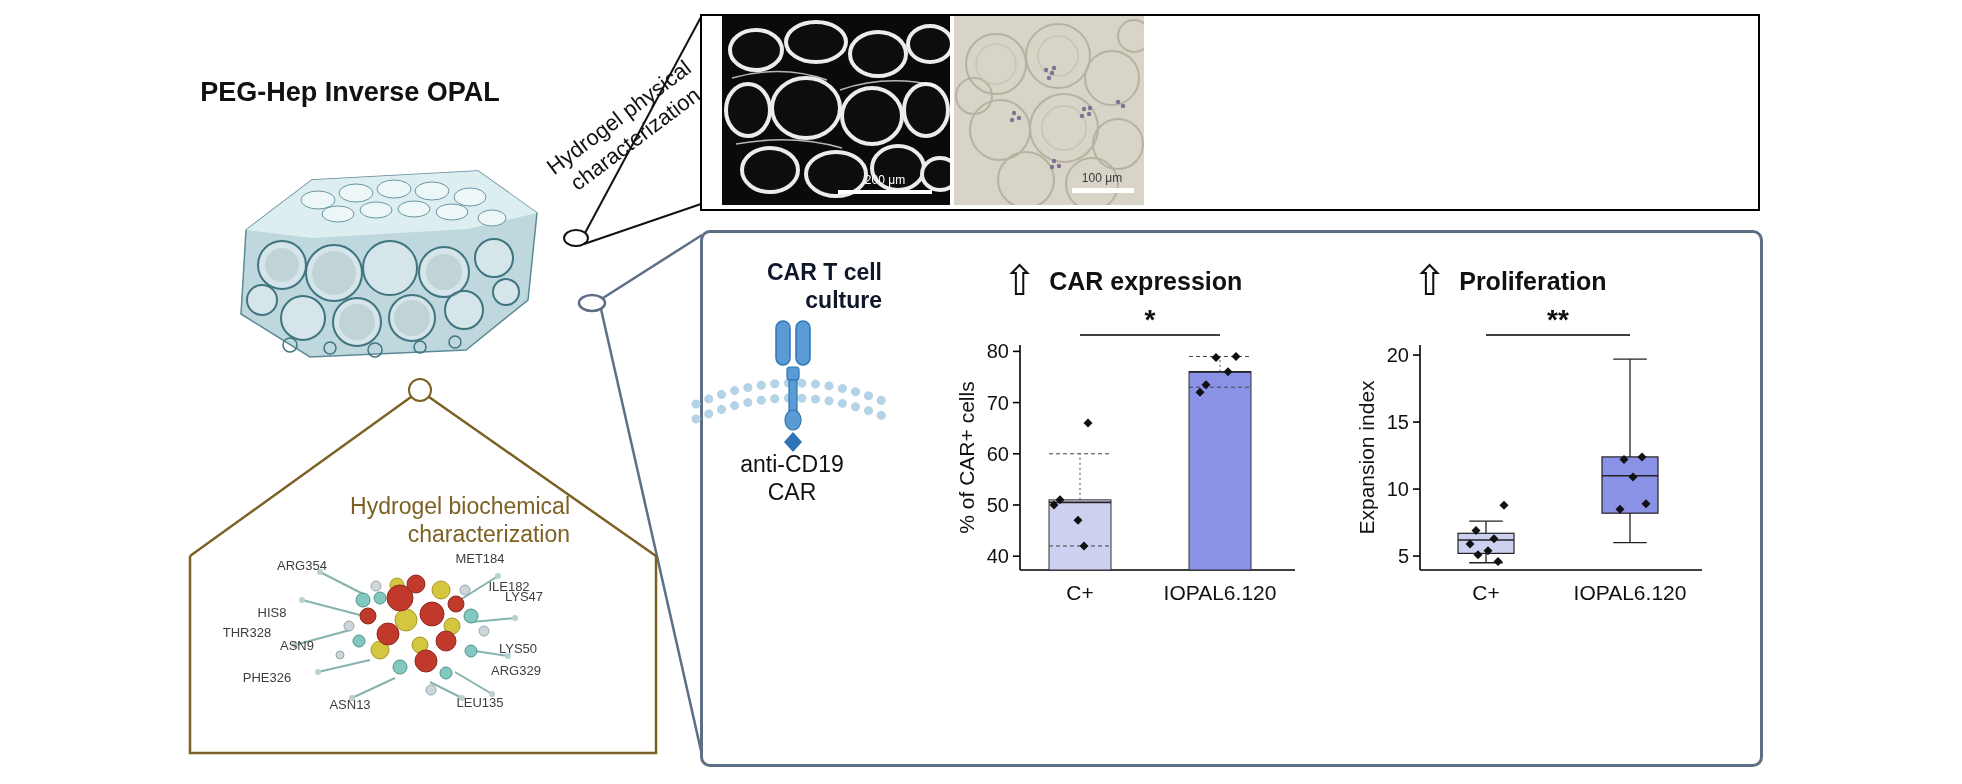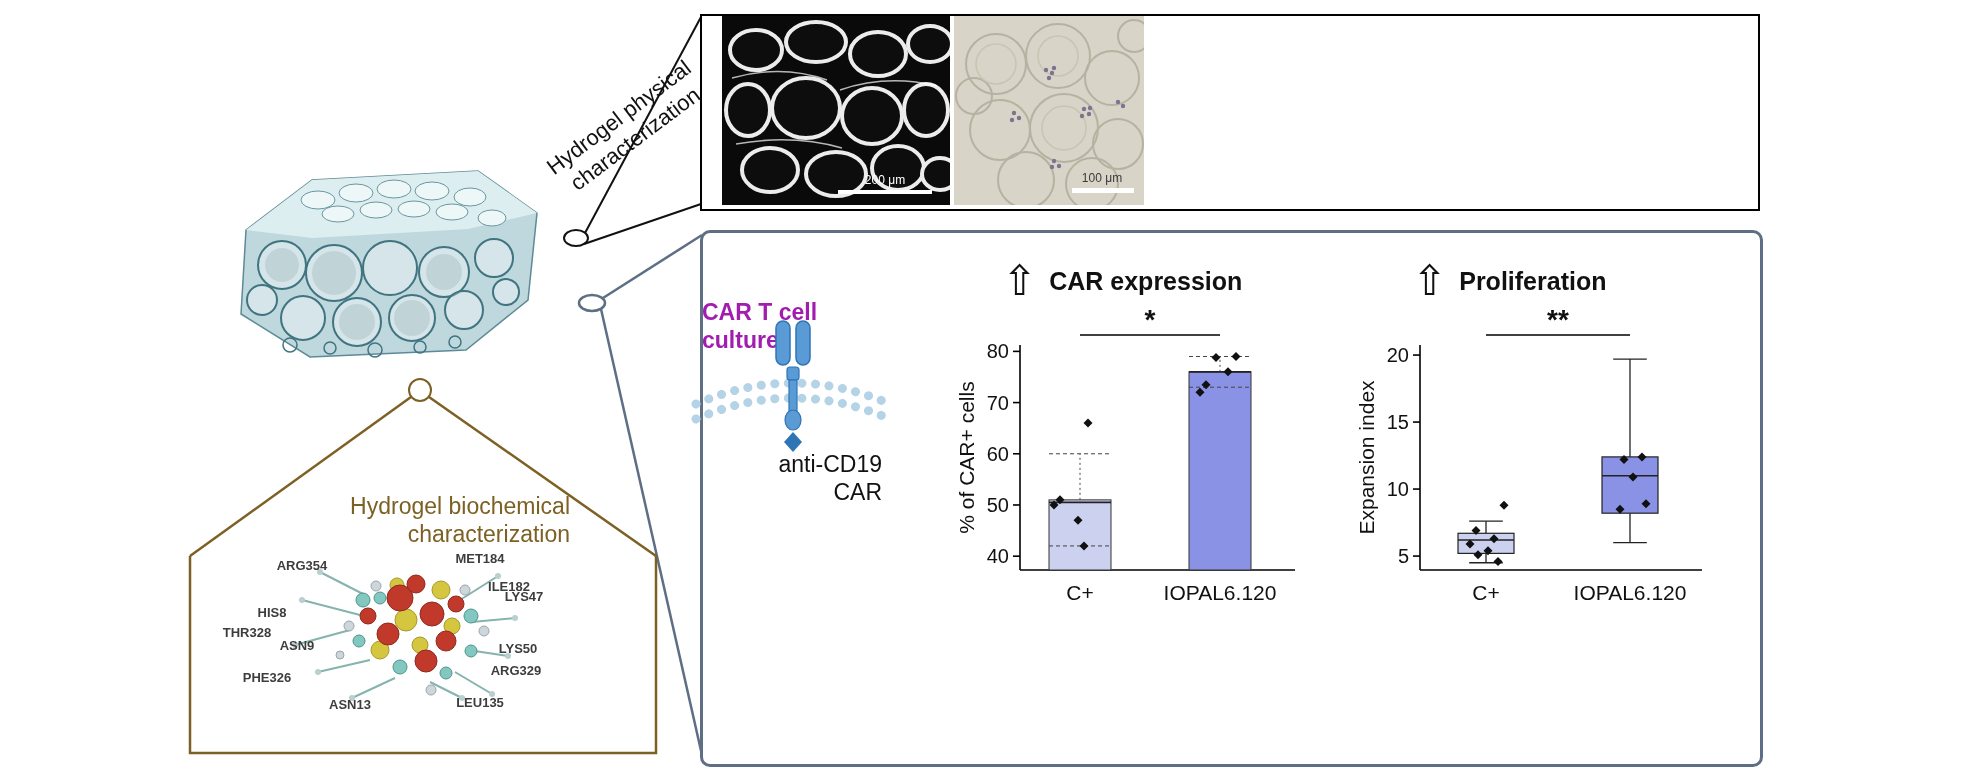--- a/index.html
+++ b/index.html
@@ -5,38 +5,39 @@
   html,body{margin:0;padding:0;background:#fff;}
   #canvas{position:relative;width:1962px;height:784px;background:#fff;overflow:hidden;
           font-family:"Liberation Sans","DejaVu Sans",sans-serif;color:#111;}
   #canvas > *{position:absolute;}
   .main-title{left:150px;top:76px;width:400px;text-align:center;font-size:27px;font-weight:bold;line-height:33px;}
   .phys-label{left:512px;top:101px;width:230px;text-align:center;font-size:22px;line-height:27px;transform:rotate(-37deg);z-index:3;}
   .phys-box{left:700px;top:14px;width:1056px;height:193px;border:2px solid #000;background:#fff;z-index:2;}
   .phys-box > *{position:absolute;}
   .stiffness{left:450px;top:78px;width:520px;text-align:center;font-size:30px;}
   .bio-box{left:700px;top:230px;width:1057px;height:531px;border:3px solid #5d6e85;border-radius:10px;background:#fff;z-index:2;}
-  .culture-label{left:702px;top:258px;width:180px;text-align:left;font-size:23px;font-weight:600;line-height:28px;color:#a21caf;z-index:3;margin-top:40px;}
+  .culture-label{left:702px;top:258px;width:180px;text-align:right;font-size:23px;font-weight:600;line-height:28px;color:#0f172a;z-index:3;}
   .car-svg{left:688px;top:316px;z-index:3;}
-  .car-name{left:702px;top:450px;width:180px;text-align:right;font-size:23px;line-height:28px;z-index:3;}
+  .car-name{left:702px;top:450px;width:180px;text-align:center;font-size:23px;line-height:28px;z-index:3;}
   .chart-header{top:260px;display:flex;align-items:center;gap:12px;z-index:3;}
   .up-arrow{font-size:42px;line-height:42px;}
   .chart-title{font-size:25px;font-weight:bold;}
   .chart{top:295px;z-index:3;}
   .biochem-label{left:280px;top:492px;width:290px;text-align:right;font-size:23px;line-height:28px;color:#7d6023;z-index:2;}
-  .residue{font-size:13px;font-weight:bold;color:#3d3d3d;transform:translate(-50%,-50%);white-space:nowrap;z-index:2;}
+  .residue{font-size:13px;font-weight:normal;color:#3d3d3d;transform:translate(-50%,-50%);white-space:nowrap;z-index:2;}
   #deco{left:0;top:0;z-index:1;}
   svg text{font-family:"Liberation Sans","DejaVu Sans",sans-serif;}
 </style>
 </head>
 <body>
 
 <div id="canvas">
 
   <div class="main-title">
+    <div>PEG-Hep Inverse OPAL</div>
   </div>
 
   <svg id="deco" width="1962" height="784" viewBox="0 0 1962 784">
 
     <g>
       <path d="M246 230 L312 180 L478 171 L537 213 L528 300 L466 350 L310 357 L241 314 Z" fill="#bfd8dd" stroke="#5d8a96" stroke-width="1.5"></path>
       <path d="M246 230 L312 180 L478 171 L537 213 L468 229 L312 238 Z" fill="#ddeef0"></path>
       <g fill="#eef7f8" stroke="#6a97a1" stroke-width="1">
         <ellipse cx="318" cy="200" rx="17" ry="9"></ellipse>
           <ellipse cx="356" cy="193" rx="17" ry="9"></ellipse>

